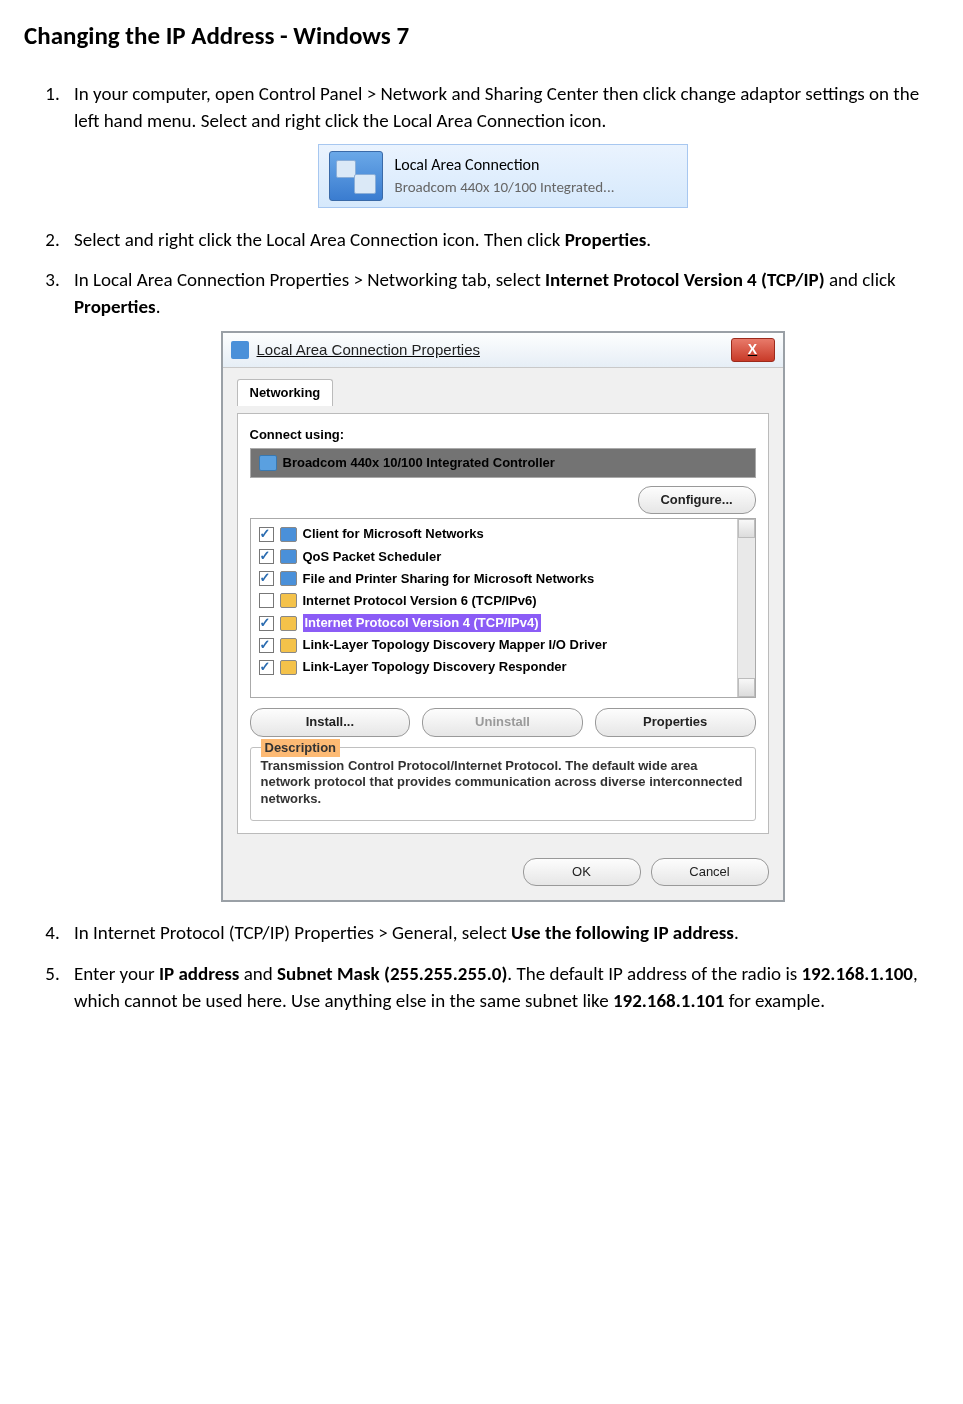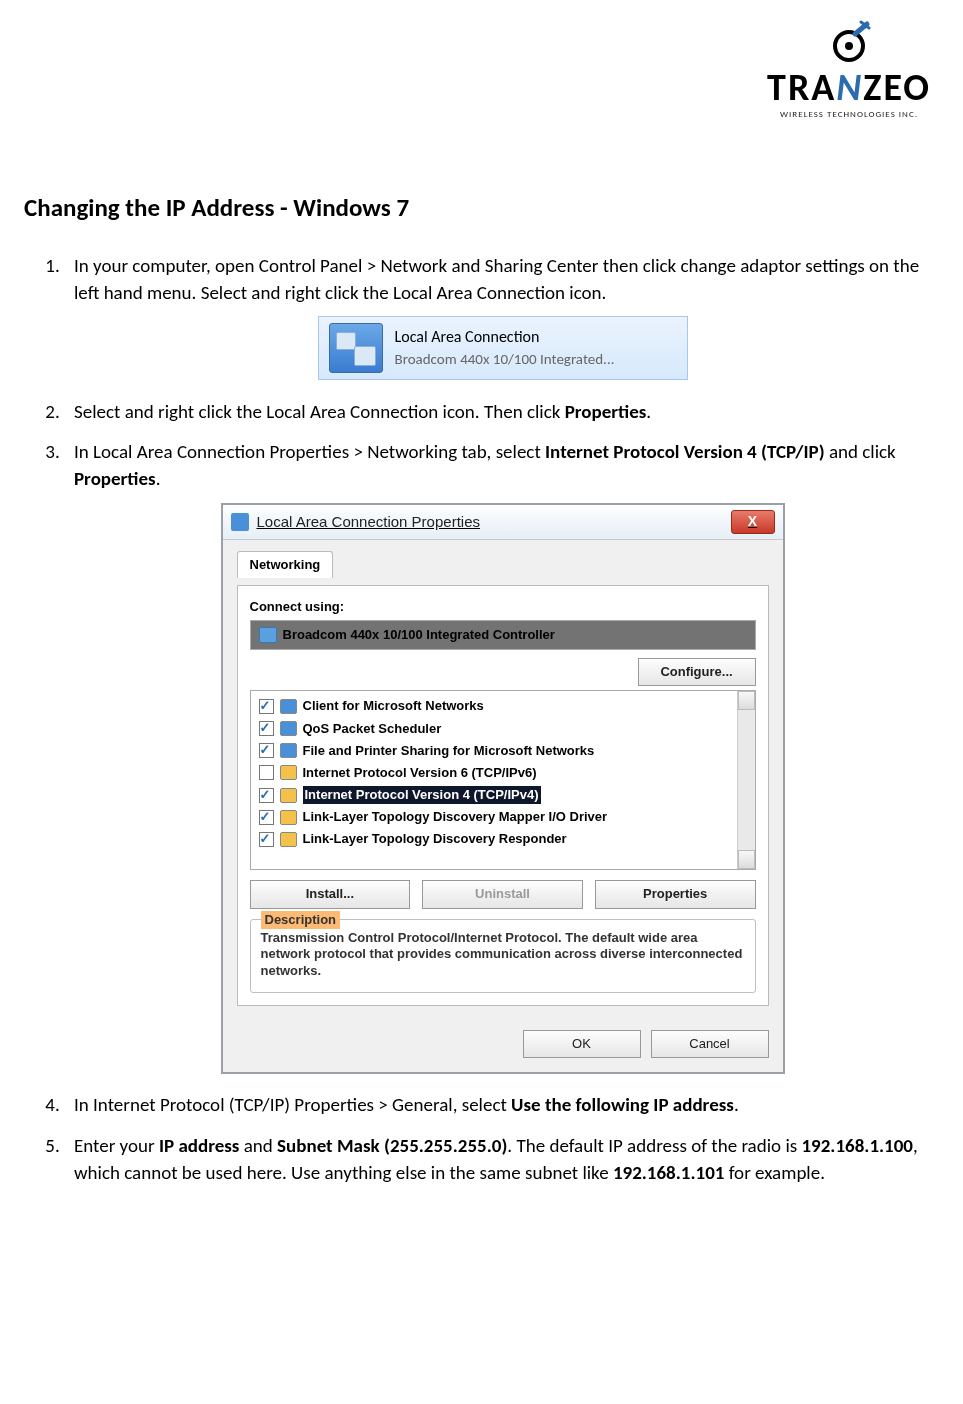--- a/index.html
+++ b/index.html
@@ -146,21 +146,21 @@
     padding:5px 8px;font-size:13px;margin-bottom:8px;
     display:flex;align-items:center;gap:6px;
   }
   .nic-icon{width:16px;height:14px;background:#5aa0e0;border:1px solid #3878b0;border-radius:2px;}
   .btn{
     display:inline-block;
     min-width:92px;
     text-align:center;
     background:linear-gradient(#fdfdfd,#e6e6e6);
     border:1px solid #999;
-    border-radius:0;
+    border-radius:13px;
     padding:4px 12px;font-size:13px;
     color:#222;
   }
   .btn.disabled{color:#9a9a9a;}
   .right{text-align:right;}
   .items-box{
     border:1px solid #aaa;background:#fff;margin:4px 0 10px 0;
     padding:4px 2px;height:170px;overflow:hidden;position:relative;
   }
   .items-scroll{
@@ -168,46 +168,32 @@
     background:#e9e9e9;border-left:1px solid #ccc;
   }
   .items-scroll .sbtn{height:17px;background:linear-gradient(#f8f8f8,#dcdcdc);border:1px solid #bcbcbc;margin:0;}
   .items-scroll .sbtn.bot{position:absolute;bottom:0;left:0;right:0;}
   .item-row{display:flex;align-items:center;gap:6px;font-size:13px;padding:2px 4px 2px 6px;}
   .chk{width:13px;height:13px;border:1px solid #777;background:#fff;position:relative;flex-shrink:0;}
   .chk.on::after{content:"✓";position:absolute;left:0;top:-3px;font-size:13px;color:#2b6cb0;}
   .proto-icon{width:15px;height:13px;flex-shrink:0;border:1px solid #888;border-radius:2px;}
   .ic-blue{background:#4a90d9;}
   .ic-yellow{background:#f4c24a;}
-  .sel{background:#0f172a;color:#fff;padding:0 2px;}
+  .sel{background:#8b5cf6;color:#fff;padding:0 2px;}
   .btn-row{display:flex;gap:12px;margin-bottom:10px;}
   .desc-group{border:1px solid #c0c0c0;border-radius:3px;padding:10px 10px 12px 10px;position:relative;margin-top:6px;}
   .desc-group .legend{position:absolute;top:-9px;left:10px;background:#fdba74;padding:0 4px;font-size:13px;color:#333;}
   .desc-text{font-size:13px;color:#333;line-height:1.3;}
   .dlg-footer{display:flex;justify-content:flex-end;gap:10px;padding:10px 14px 14px 14px;}
 </style>
 </head>
 <body>
 
 <div class="page">
 
-  <div class="logo-wrap">
-    <div class="logo-inner">
-      <svg class="logo-mark" width="44" height="44" viewBox="0 0 44 44">
-        <circle cx="22" cy="26" r="14" fill="none" stroke="#000" stroke-width="4"></circle>
-        <circle cx="22" cy="26" r="4" fill="#000"></circle>
-        <path d="M28 14 L40 4" stroke="#2b6cb0" stroke-width="5" stroke-linecap="round"></path>
-        <path d="M34 2 L42 8" stroke="#2b6cb0" stroke-width="3" stroke-linecap="round"></path>
-      </svg>
-      <div>
-        <span class="logo-text">TRA</span><span class="logo-text logo-z">N</span><span class="logo-text">ZEO</span>
-        <div class="logo-sub">WIRELESS  TECHNOLOGIES INC.</div>
-      </div>
-    </div>
-  </div>
 
   <div class="section-title">Changing the IP Address - Windows 7</div>
 
   <ol class="steps">
     <li>
       <span>In your computer, open Control Panel &gt; Network and Sharing Center then click change adaptor settings on the left hand menu. Select and right click the Local Area Connection icon.</span>
       <div class="fig-center">
         <div class="lac-item">
           <div class="lac-inner">
             <div class="lac-icon"></div>

